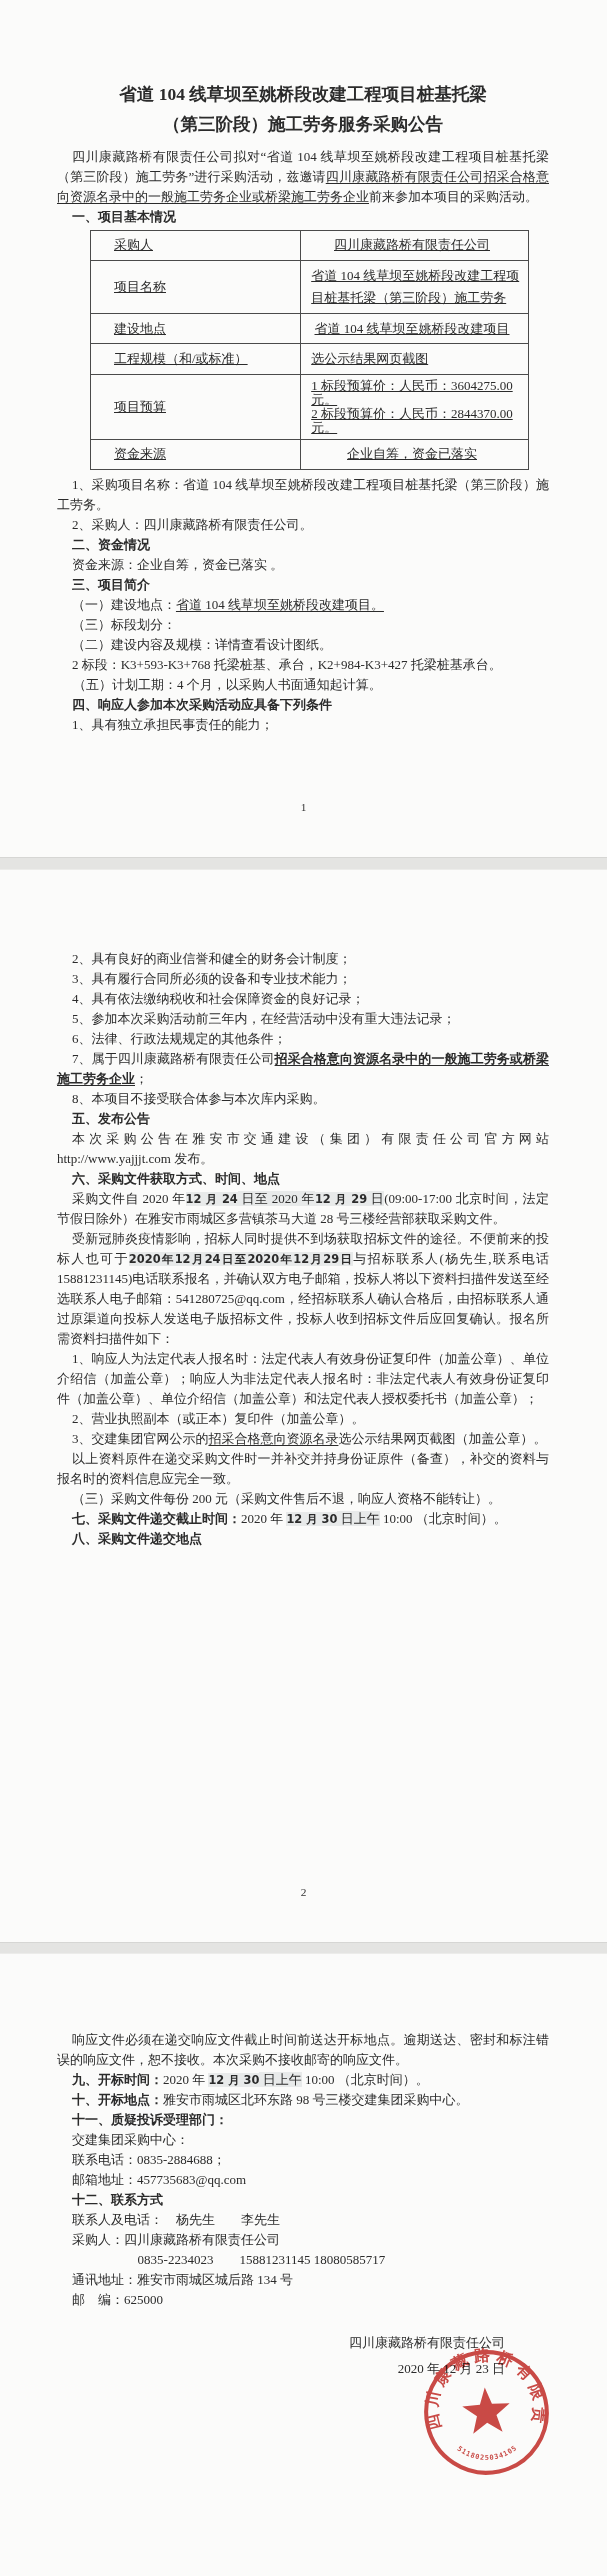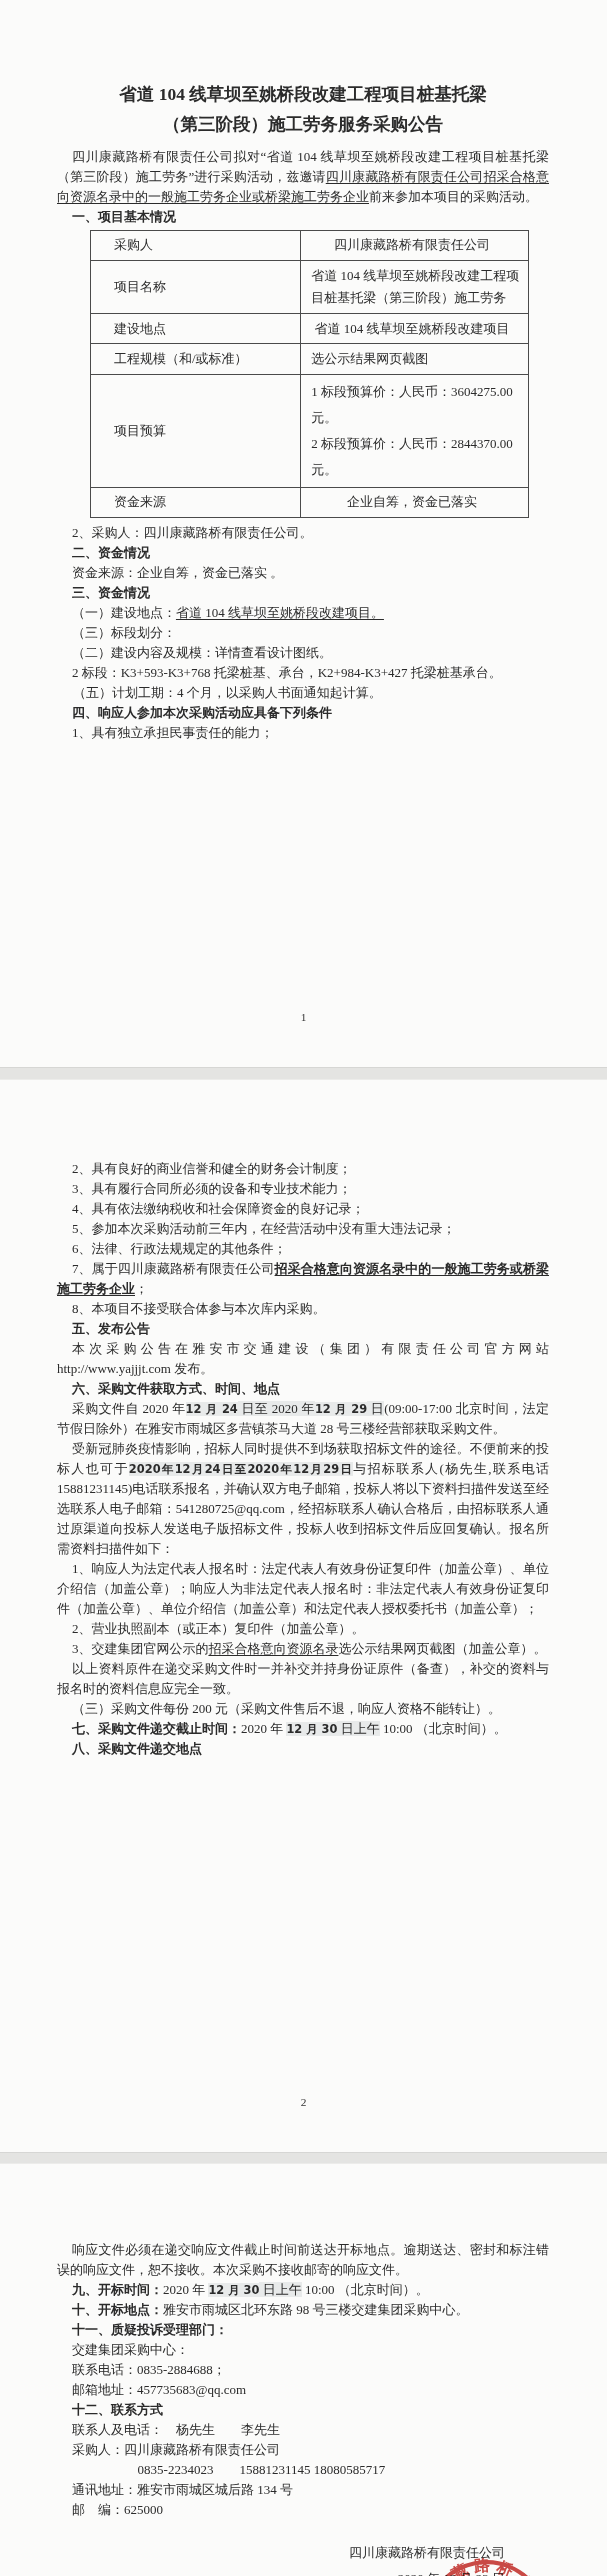--- a/index.html
+++ b/index.html
@@ -1,38 +1,38 @@
 <!DOCTYPE html>
 <html style="font-size:12px"><head>
 <meta charset="utf-8">
 <style>
   html,body{margin:0;padding:0;background:#e9e9e7;}
   .doc{position:relative;width:607px;height:2576px;margin:0 auto;background:#e9e9e7;
        font-family:"Liberation Serif", serif;color:#2b2b2b;overflow:hidden;}
   .page{position:relative;background:#fbfbfa;padding:0 58px 0 57px;box-sizing:border-box;}
-  #page1{height:1067px;}
+  #page1{height:857px;}
   #page2{height:1072px;}
   #page3{height:849px;}
   .gap{height:10.6px;background:#e4e4e2;border-top:0.8px solid #d6d6d4;border-bottom:0.8px solid #ececea;}
   p{margin:0;font-size:13px;line-height:20px;text-align:justify;text-indent:1.15em;}
   .noind{text-indent:0;margin-left:16px;}
   .b{font-weight:bold;}
   .u{text-decoration:underline;text-underline-offset:2.3px;}
   .hl{background:#e8eaea;}
   .dt{font-family:"DejaVu Sans", sans-serif;font-weight:bold;font-size:11.4px;}
   .title-block{padding-top:79px;}
   .title-line{font-size:17.5px;font-weight:bold;line-height:30px;text-align:center;text-indent:0;}
   .intro{margin-top:7.6px;}
   .sec-h{font-weight:bold;}
   .ptable{border-collapse:collapse;margin:3px 0 4.6px 33px;width:439px;table-layout:fixed;}
-  .ptable td{border:1.1px solid #4a4a4a;font-size:13px;line-height:22px;padding:3.8px 7.6px;vertical-align:middle;}
+  .ptable td{border:1.1px solid #4a4a4a;font-size:13px;line-height:22px;padding:3.8px 7.6px;vertical-align:middle;text-decoration:underline;}
   .ptable .lab{width:178px;padding-left:23px;}
   .ptable .val{padding-left:10.6px;}
   .ptable .c{text-align:center;padding-left:3px;}
-  .ptable p{font-size:13px;line-height:26px;text-indent:0;text-align:left;}
+  .ptable p{font-size:13px;line-height:14px;text-indent:0;text-align:left;}
   .page-num{position:absolute;bottom:42px;left:0;width:100%;text-align:center;
             font-size:11.4px;line-height:15px;color:#333;text-indent:0;}
   .pad-top2{padding-top:79px;}
   .pad-top3{padding-top:76px;}
   .phones{text-indent:6.2em;}
   .sign-block{margin-top:20px;text-align:right;padding-right:44px;position:relative;z-index:1;}
   .sign-block p{text-indent:0;text-align:right;line-height:26px;}
   .seal{position:absolute;top:385px;right:47px;width:147px;height:147px;z-index:2;
         mix-blend-mode:multiply;opacity:.88;transform:rotate(-12deg);}
 </style>
@@ -76,26 +76,27 @@
           <p>2 标段预算价：人民币：2844370.00 元。</p>
         </td>
       </tr>
       <tr>
         <td class="lab">资金来源</td>
         <td class="c">企业自筹，资金已落实</td>
       </tr>
     </tbody>
       </table>
 
+    <p>1、采购项目名称：省道 104 线草坝至姚桥段改建工程项目桩基托梁（第三阶段）施工劳务。</p>
     <p>2、采购人：四川康藏路桥有限责任公司。</p>
 
     <p class="sec-h">二、资金情况</p>
     <p>资金来源：企业自筹，资金已落实 。</p>
 
-    <p class="sec-h">三、资金情况</p>
+    <p class="sec-h">三、项目简介</p>
     <p><span>（一）建设地点：</span><span class="u">省道 104 线草坝至姚桥段改建项目。</span></p>
     <p>（三）标段划分：</p>
     <p>（二）建设内容及规模：详情查看设计图纸。</p>
     <p>2 标段：K3+593-K3+768 托梁桩基、承台，K2+984-K3+427 托梁桩基承台。</p>
     <p class="noind">（五）计划工期：4 个月，以采购人书面通知起计算。</p>
 
     <p class="sec-h">四、响应人参加本次采购活动应具备下列条件</p>
     <p>1、具有独立承担民事责任的能力；</p>
 
     <div class="page-num">1</div>

